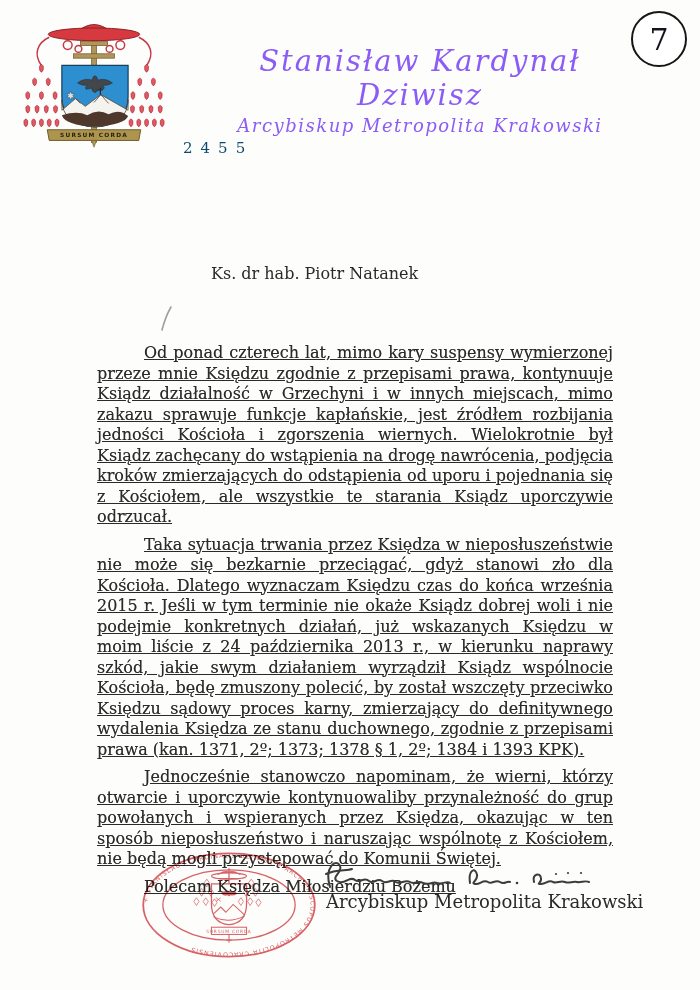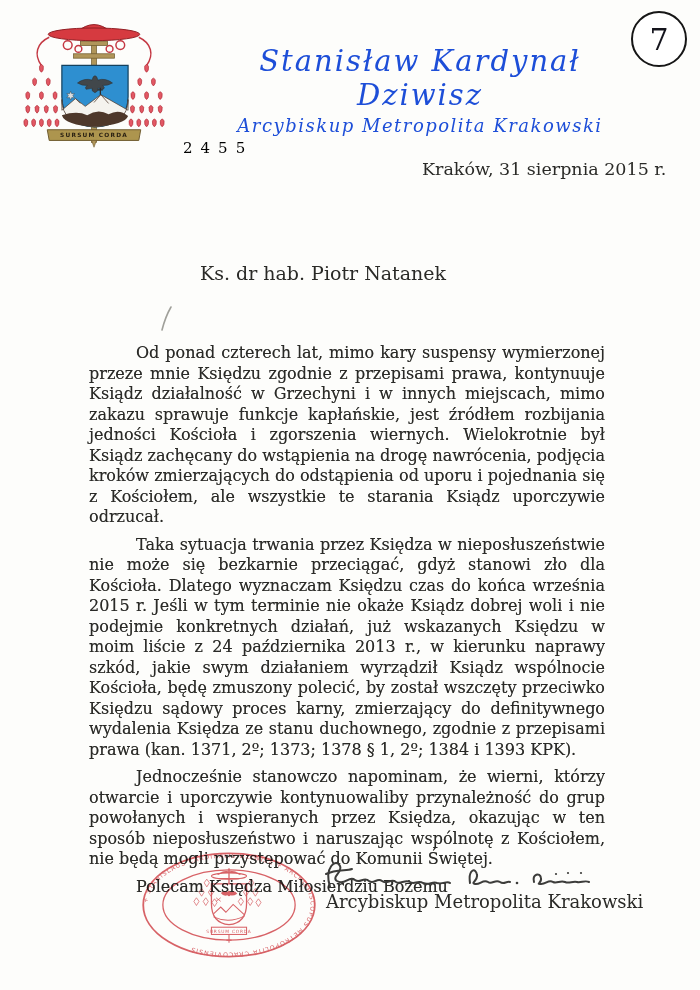--- a/index.html
+++ b/index.html
@@ -3,37 +3,37 @@
 <meta charset="utf-8">
 <style>
   html,body{margin:0;padding:0;background:#e9e9e7;}
   .page{
     position:relative;width:700px;height:990px;margin:0 auto;
     background:#fdfdfb;overflow:hidden;
     font-family:"DejaVu Serif",serif;color:#2a2a27;
   }
   
   .coa{position:absolute;left:20px;top:8px;width:148px;height:150px;}
-  .letterhead{position:absolute;left:205px;top:44px;width:430px;text-align:center;color:#1d4ed8;}
+  .letterhead{position:absolute;left:205px;top:44px;width:430px;text-align:center;color:#8b5cf6;}
   .lh-name{font-size:29px;font-style:italic;letter-spacing:2px;line-height:34px;}
   .lh-title{font-size:18px;font-style:italic;letter-spacing:1.5px;margin-top:3px;}
   .badge{
     position:absolute;left:631px;top:11px;width:52px;height:52px;border:2px solid #161616;
     border-radius:50%;display:flex;align-items:center;justify-content:center;
     font-size:30px;color:#14141c;background:#fff;
   }
   
-  .stamped-nr{position:absolute;left:183px;top:139px;font-size:15px;letter-spacing:8px;color:#000000;}
+  .stamped-nr{position:absolute;left:183px;top:139px;font-size:15px;letter-spacing:8px;color:#0c4a6e;}
   .ref-line{position:absolute;left:118px;top:158px;font-size:17.5px;letter-spacing:.3px;}
   .dateline{position:absolute;left:422px;top:159px;font-size:17.5px;}
   
-  .recipient{position:absolute;left:200px;top:258px;font-size:19px;line-height:31px;}
+  .recipient{position:absolute;left:211px;top:258px;font-size:16px;line-height:31px;}
   .pen-mark{position:absolute;left:157px;top:304px;width:18px;height:30px;}
   
-  .body{position:absolute;left:89px;top:343px;width:516px;}
+  .body{position:absolute;left:97px;top:343px;width:516px;text-decoration:underline;}
   .body p{
     margin:0 0 7px 0;font-size:16px;line-height:20.5px;
     text-align:justify;text-indent:47px;
     text-shadow:0 0 .3px rgba(42,42,39,.55);
   }
   .body p.closing{text-align:left;margin-top:4px;}
   
   .seal{position:absolute;left:136px;top:845px;width:186px;height:120px;
         mix-blend-mode:multiply;opacity:.92;}
   .sig{position:absolute;left:318px;top:855px;width:282px;height:42px;}
@@ -130,21 +130,20 @@
     <div class="lh-name">Stanisław Kardynał Dziwisz</div>
     <div class="lh-title">Arcybiskup Metropolita Krakowski</div>
   </div>
 
   <div class="badge">
     <span>7</span>
   </div>
 
   <div class="stamped-nr">2455</div>
 
-  <div class="dateline">Kraków, 31 sierpnia 2015 r.</div>
 
   <div class="recipient">
     <div>Ks. dr hab. Piotr Natanek</div>
   </div>
 
   <svg class="pen-mark" viewBox="0 0 18 30" aria-hidden="true">
     <path d="M5,26 C7,18 10,10 14,3" stroke="#a0a09a" stroke-width="1.6" fill="none" stroke-linecap="round"></path>
   </svg>
 
   <div class="body">

